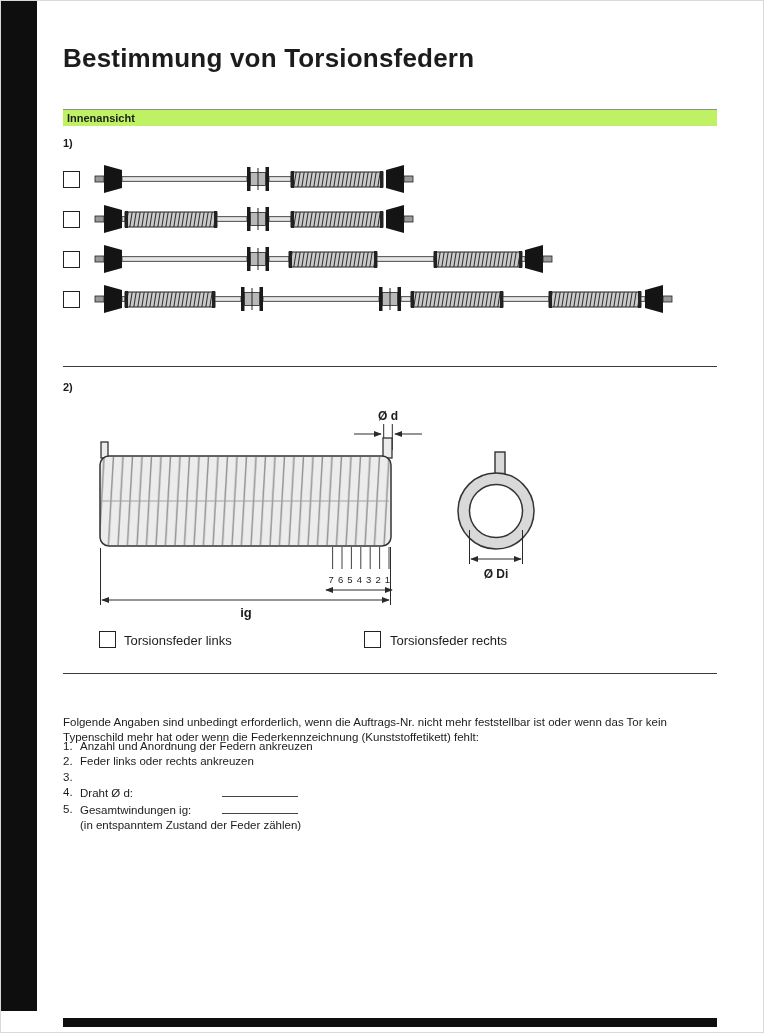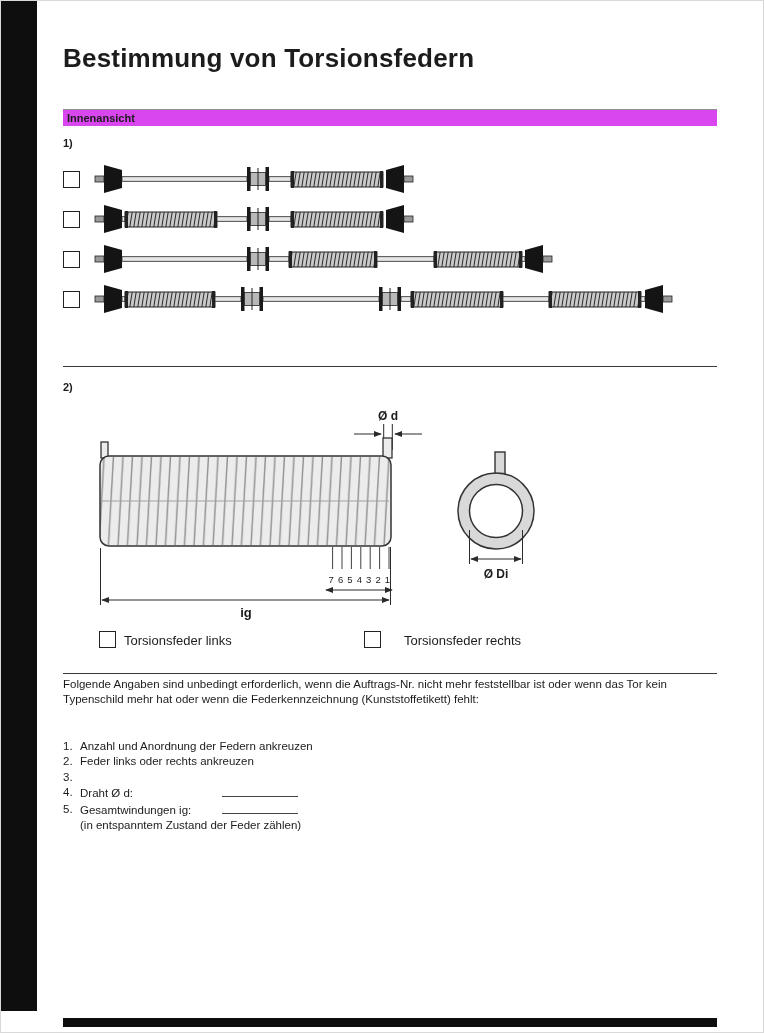--- a/index.html
+++ b/index.html
@@ -2,30 +2,30 @@
 <html><head>
 <meta charset="utf-8">
 <style>
   html,body { margin:0; padding:0; background:#fff; }
   body { font-family:"Liberation Sans", sans-serif; color:#1c1c1c; }
   .page { position:relative; width:764px; height:1033px; background:#fff; overflow:hidden;
           border:1px solid #d9d9d9; box-sizing:border-box; }
   .left-bar { position:absolute; left:0; top:0; width:36px; height:1010px; background:#0e0e0e; }
   .bottom-bar { position:absolute; left:62px; top:1017px; width:654px; height:9px; background:#0e0e0e; }
   .title { position:absolute; left:62px; top:42px; margin:0; font-size:26px; font-weight:bold; letter-spacing:0.2px; }
-  .header-bar { position:absolute; left:62px; top:108px; width:654px; height:17px; background:#d946ef;
+  .header-bar { position:absolute; left:62px; top:108px; width:654px; height:17px; background:#bef264;
                 border-top:1px solid #8f8f8f; box-sizing:border-box; }
   .header-bar span { display:block; font-size:11px; font-weight:bold; padding-left:4px; line-height:16px; }
   .sec-label { position:absolute; left:62px; font-size:11px; font-weight:bold; }
   .divider { position:absolute; left:62px; width:654px; height:0; border-top:1px solid #3a3a3a; }
   .checkbox { position:absolute; width:15px; height:15px; background:#fff; border:1.5px solid #222; box-sizing:content-box; }
   .row-svg { position:absolute; left:88px; }
   .diagram2 { position:absolute; left:95px; top:405px; }
   .cb-label { position:absolute; font-size:13px; line-height:15px; }
-  .intro { position:absolute; left:62px; top:676px; width:656px; margin:0; font-size:11.5px; line-height:15.4px; }
+  .intro { position:absolute; left:62px; top:714px; width:656px; margin:0; font-size:11.5px; line-height:15.4px; }
   .list { position:absolute; left:62px; top:738px; font-size:11.5px; line-height:15.4px; }
   .list-row { display:flex; }
   .num { display:inline-block; width:17px; flex:0 0 17px; }
   .label-fixed { display:inline-block; width:142px; }
   .fill-line { display:inline-block; width:76px; height:11px; border-bottom:1px solid #444; }
   .note-row { margin-left:17px; }
   sub { font-size:8px; }
   svg text { font-family:"Liberation Sans", sans-serif; fill:#1c1c1c; }
 </style>
 </head>
@@ -205,21 +205,21 @@
       <line x1="426.5" y1="124" x2="426.5" y2="158"></line>
       <line x1="375" y1="153" x2="425" y2="153" marker-start="url(#ah)" marker-end="url(#ah)"></line>
       <text x="400" y="172" text-anchor="middle" font-size="12" font-weight="bold" stroke="none">Ø Di</text>
     </g>
   </svg>
 
   <div class="checkbox" style="left:98px; top:630px"></div>
   <span class="cb-label" style="left:123px; top:632px">Torsionsfeder links</span>
 
   <div class="checkbox" style="left:363px; top:630px"></div>
-  <span class="cb-label" style="left:403px; top:632px">Torsionsfeder rechts</span>
+  <span class="cb-label" style="left:389px; top:632px">Torsionsfeder rechts</span>
 
   <div class="divider" style="top:672px"></div>
 
   <p class="intro">Folgende Angaben sind unbedingt erforderlich, wenn die Auftrags-Nr. nicht mehr feststellbar ist oder wenn das Tor kein Typenschild mehr hat oder wenn die Federkennzeichnung (Kunststoffetikett) fehlt:</p>
 
   <div class="list">
     <div class="list-row">
       <span class="num">1.</span>
       <span>Anzahl und Anordnung der Federn ankreuzen</span>
     </div>

